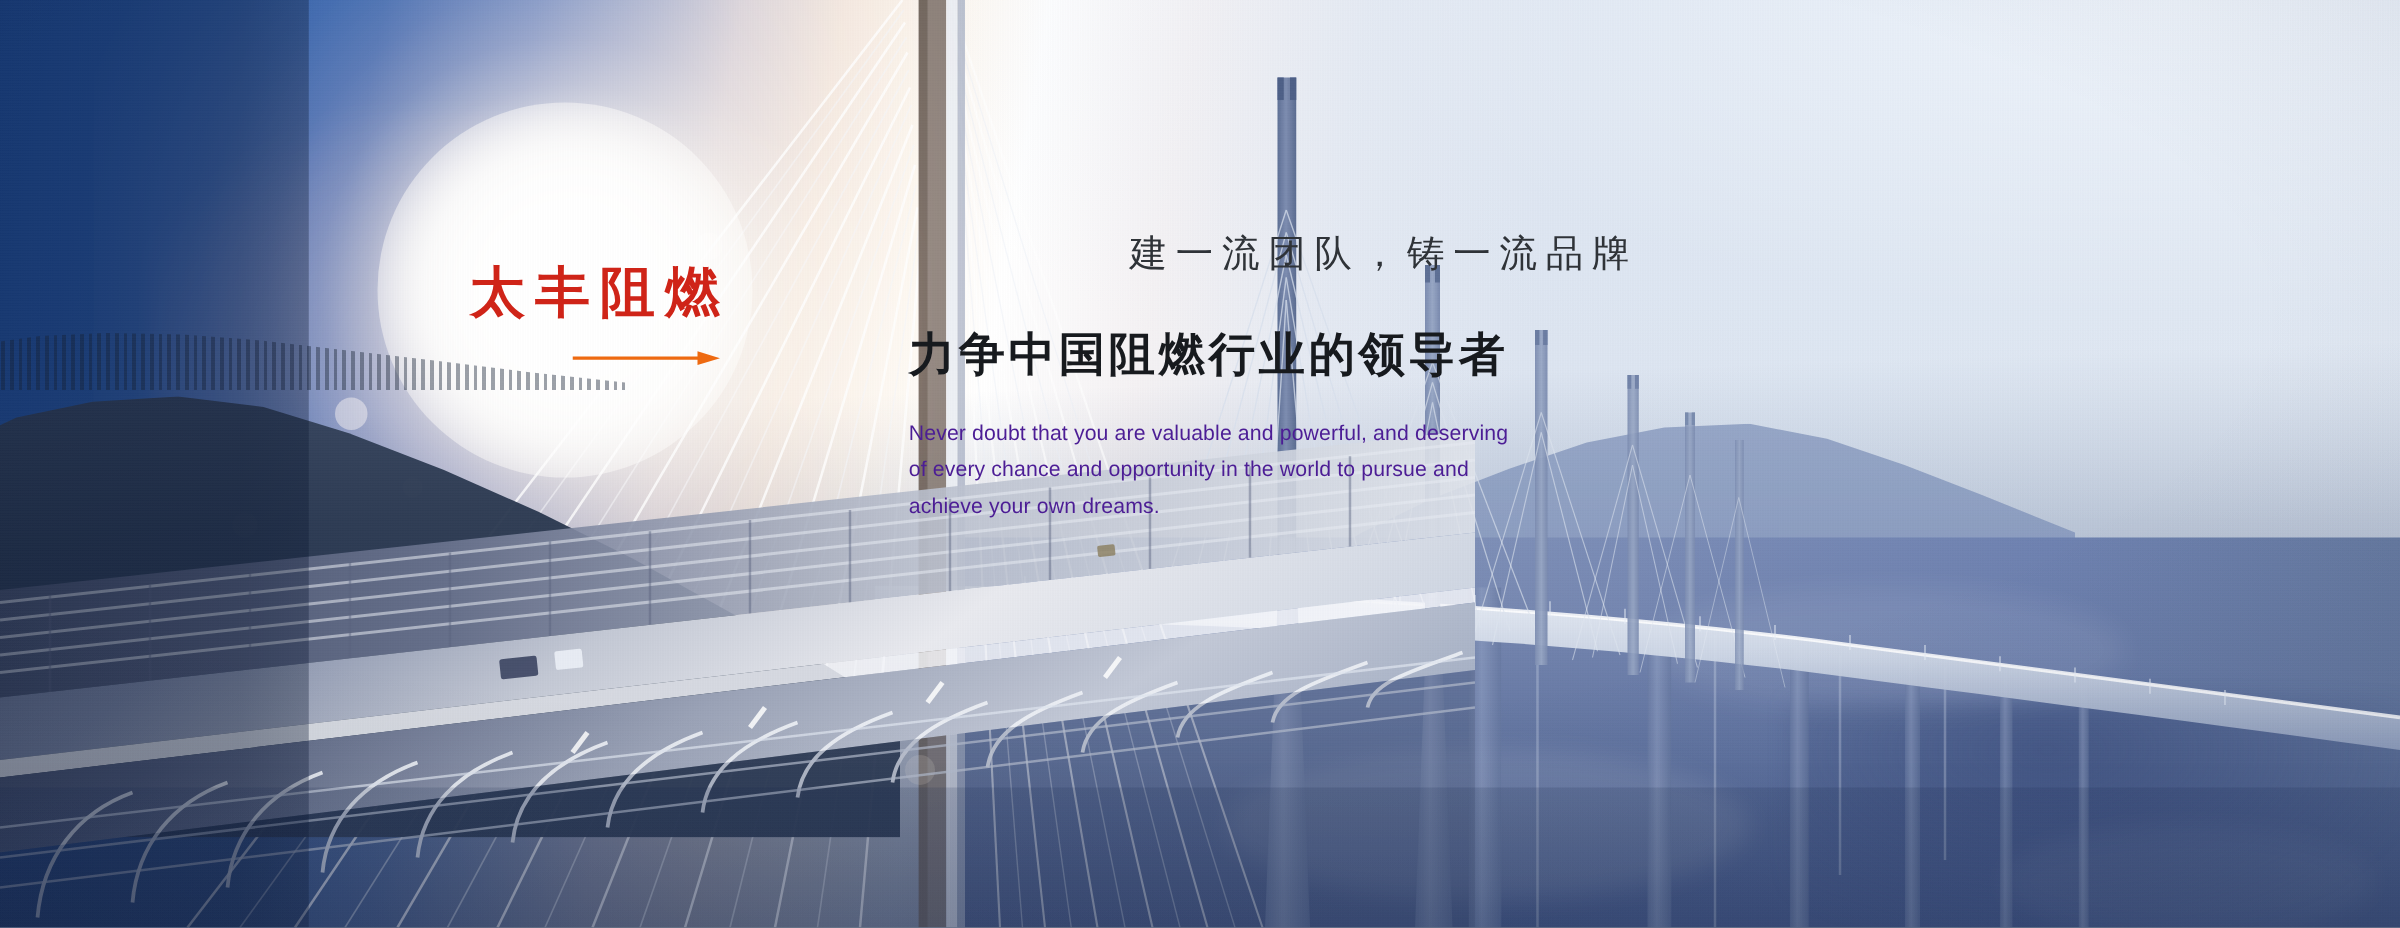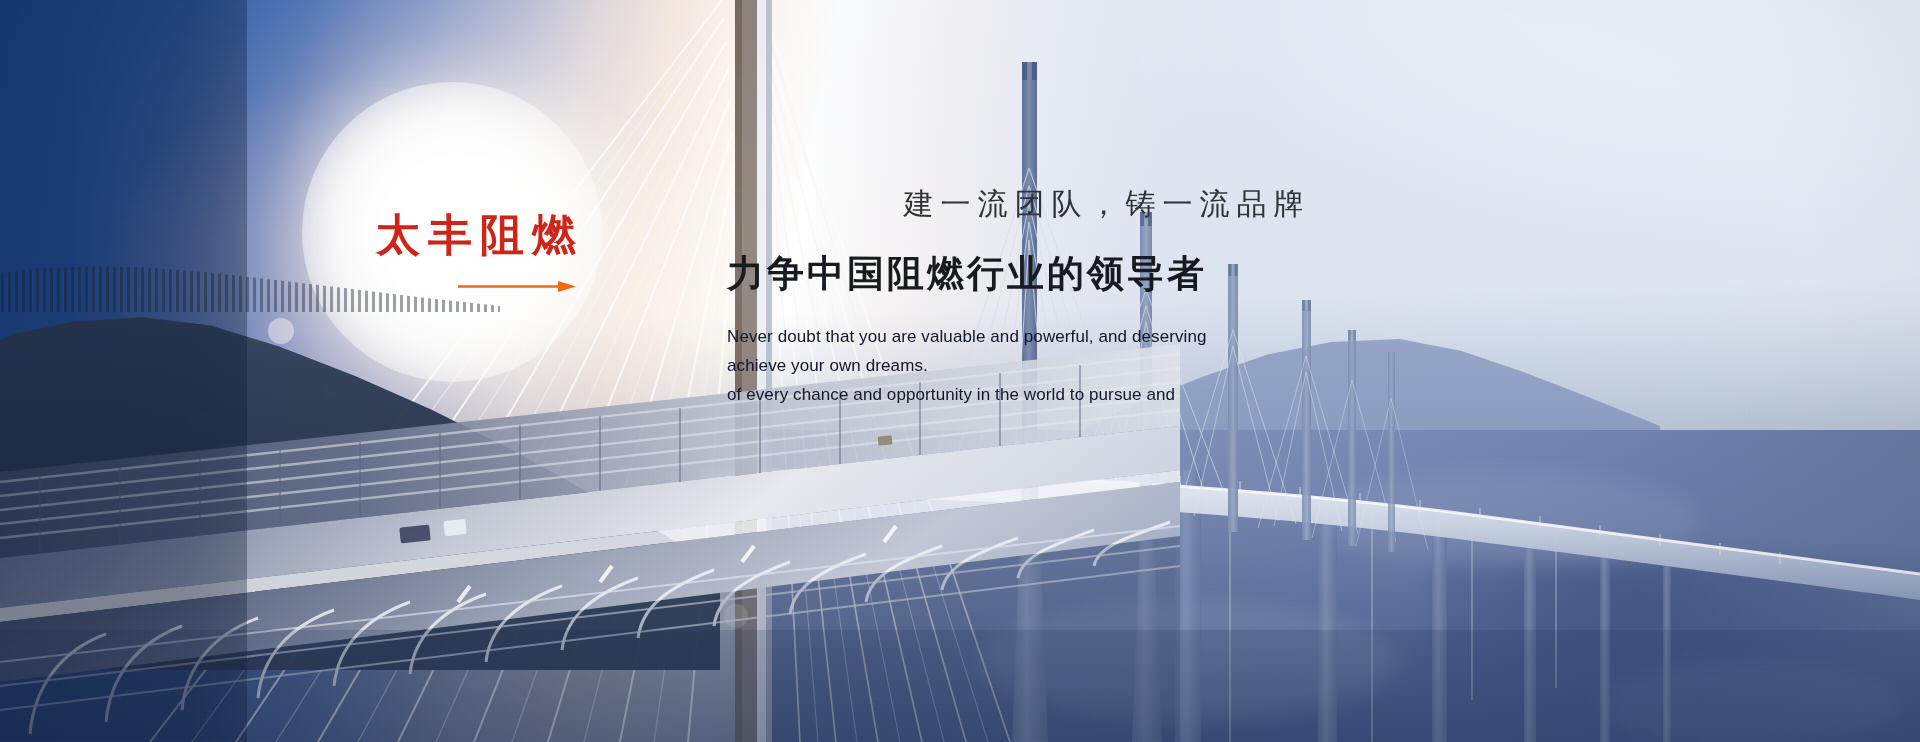--- a/index.html
+++ b/index.html
@@ -151,29 +151,29 @@
   .logo-arrow{ position:relative; margin-top:22px; margin-left:82px; width:118px; height:14px; }
   .logo-arrow svg{ display:block; }
 
   .headline-block{ position:absolute; left:727px; top:186px; width:760px; }
   .headline-sub{
     font-family:"DejaVu Sans","Liberation Sans",sans-serif;
     font-size:30px; font-weight:400; color:#2f3338;
     letter-spacing:7px; line-height:1.2; white-space:nowrap;text-align:center;
   }
   .headline-main{
-    margin-top:30px;
+    margin-top:40px;
     font-family:"DejaVu Sans","Liberation Sans",sans-serif;
     font-size:37px; font-weight:700; color:#171a1e;
     letter-spacing:3px; line-height:1.2; white-space:nowrap;
   }
   .headline-desc{
     margin-top:26px;
     font-family:"Liberation Sans",sans-serif;
-    font-size:17px; font-weight:400; color:#0f172a;
+    font-size:17px; font-weight:400; color:#4c1d95;
     line-height:29px; letter-spacing:0.1px;
   }
   .headline-desc div{ white-space:nowrap; }
 </style>
 </head>
 <body>
 
 <div class="banner">
 
   <div class="sky"></div>
@@ -502,19 +502,19 @@
           <polygon points="100,1 118,6.5 100,12" fill="#ee6a11"></polygon>
         </svg>
       </div>
     </div>
 
     <div class="headline-block">
       <div class="headline-sub">建一流团队，铸一流品牌</div>
       <div class="headline-main">力争中国阻燃行业的领导者</div>
       <div class="headline-desc">
         <div>Never doubt that you are valuable and powerful, and deserving</div>
+        <div> of every chance and opportunity in the world to pursue and</div>
         <div>achieve your own dreams.</div>
-        <div> of every chance and opportunity in the world to pursue and</div>
       </div>
     </div>
 
   </div>
 </div>
 
 </body></html>

